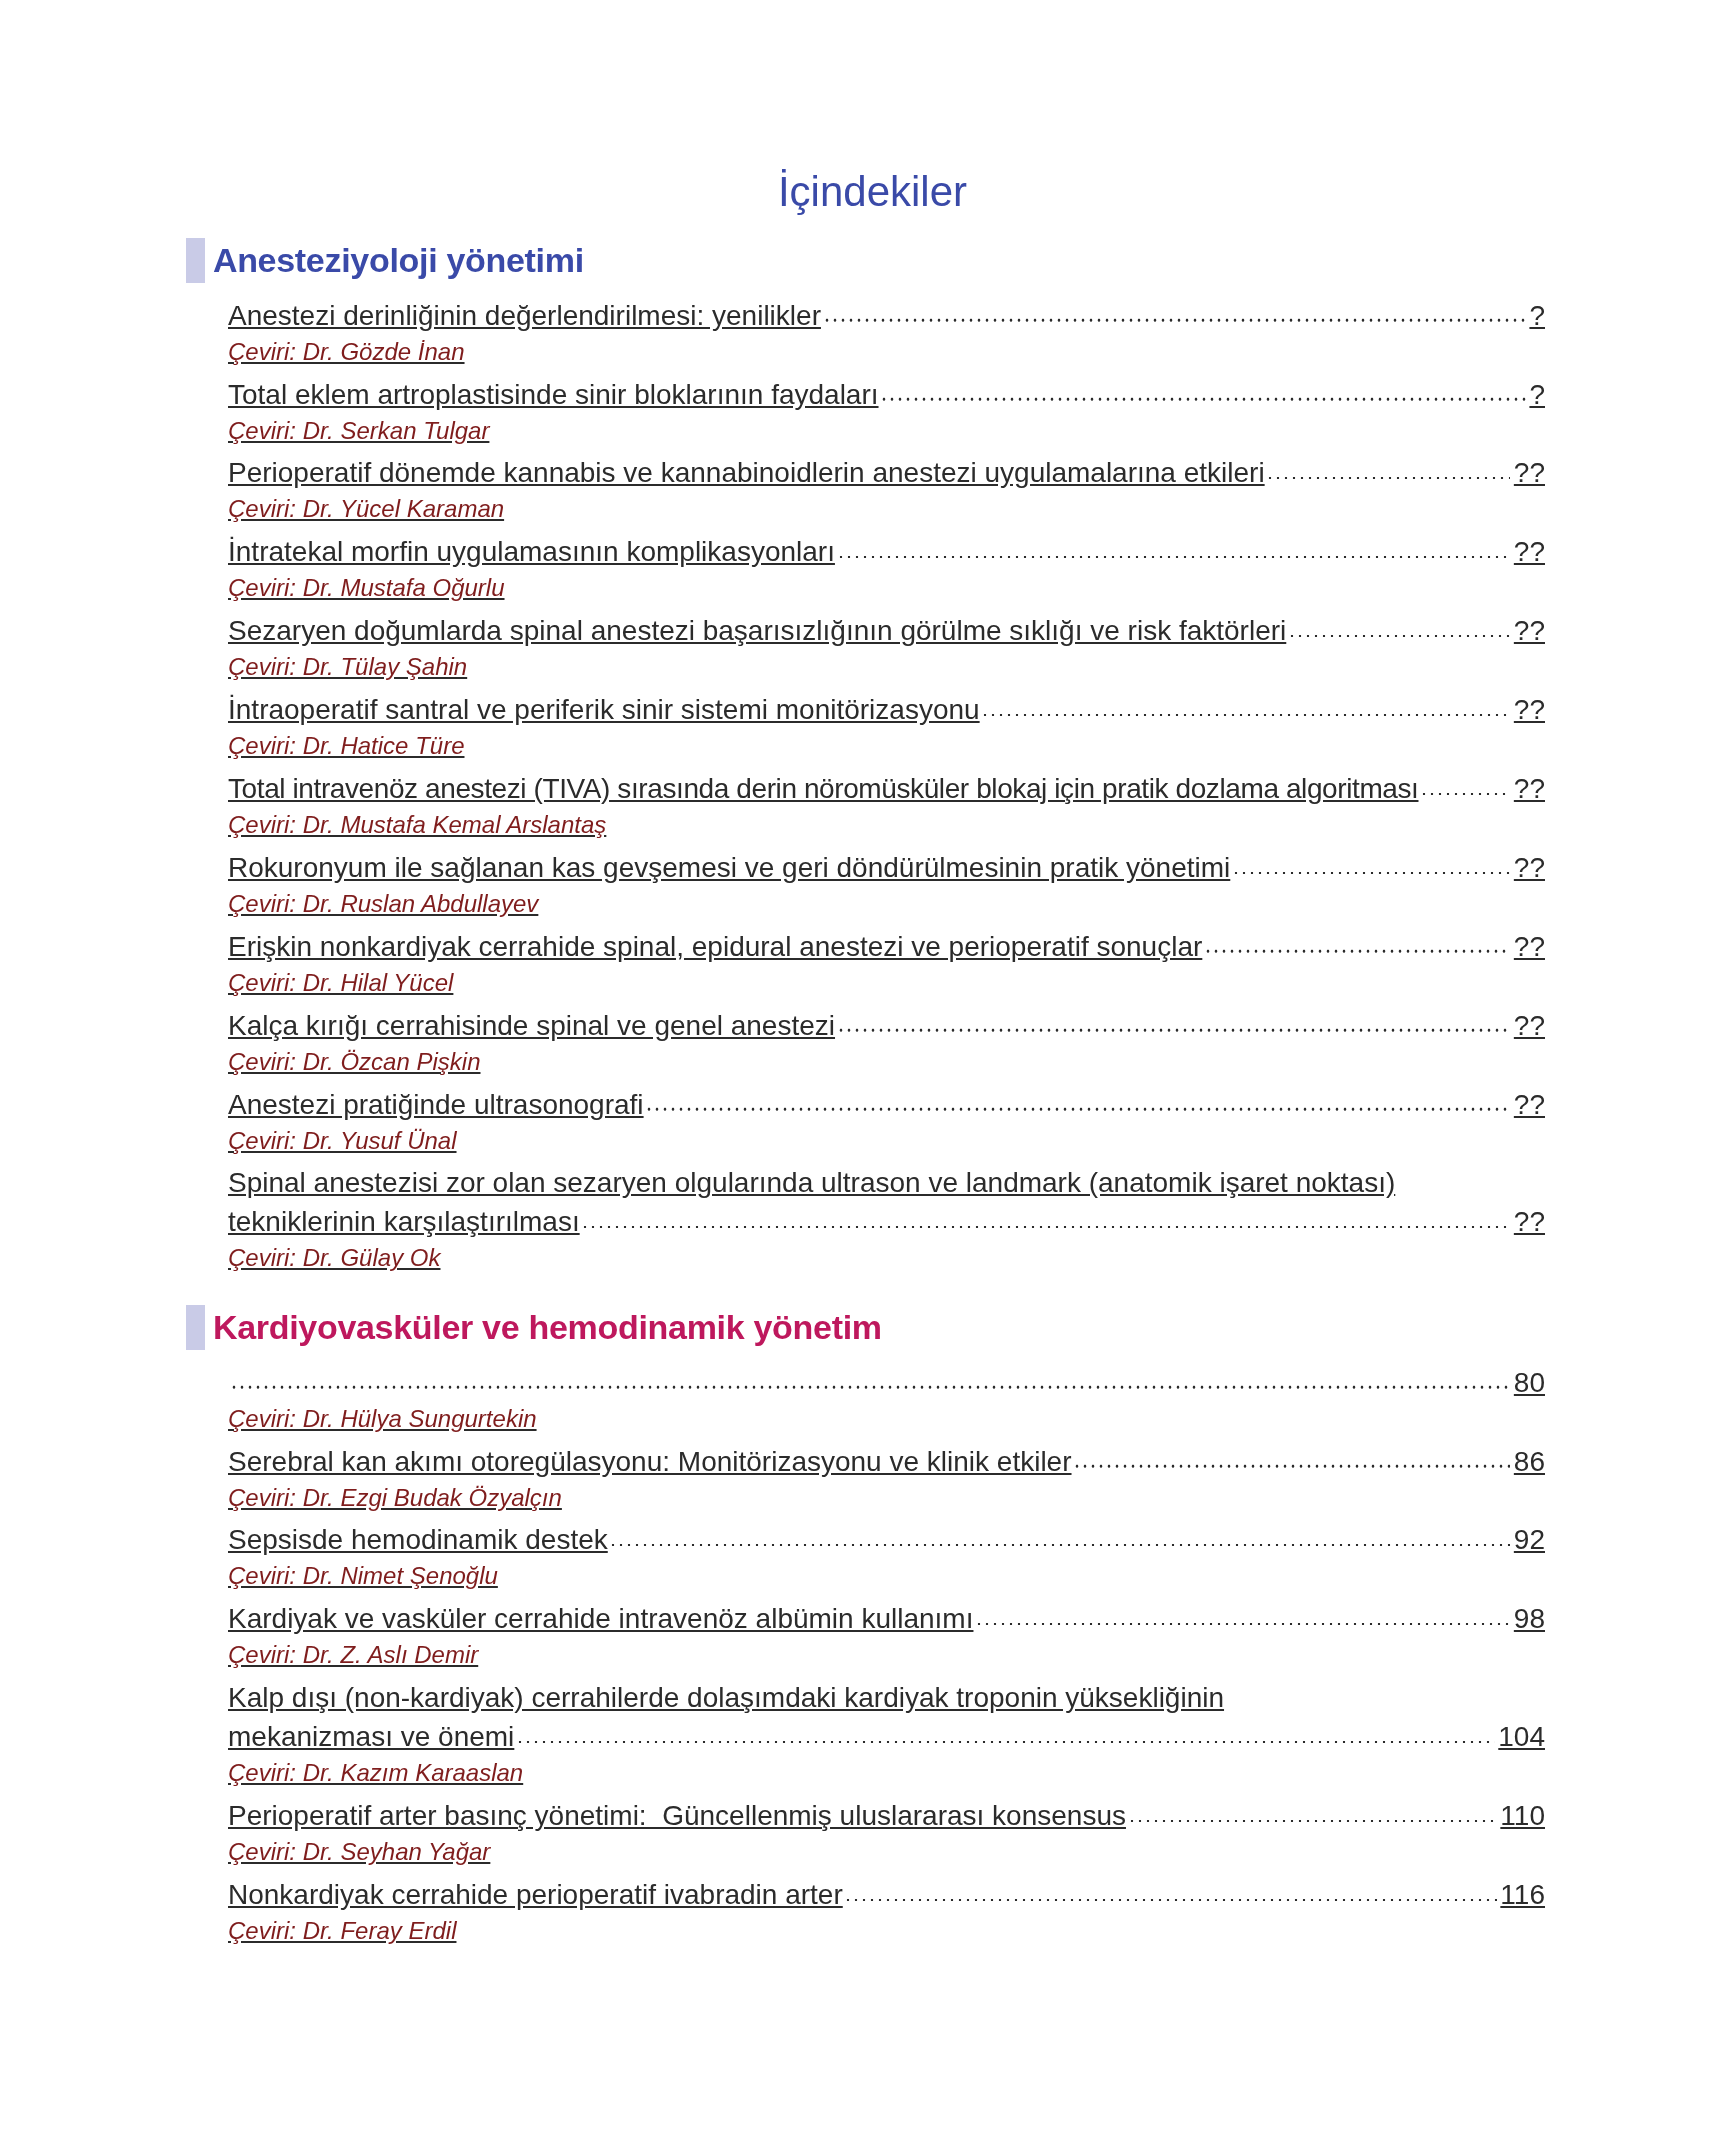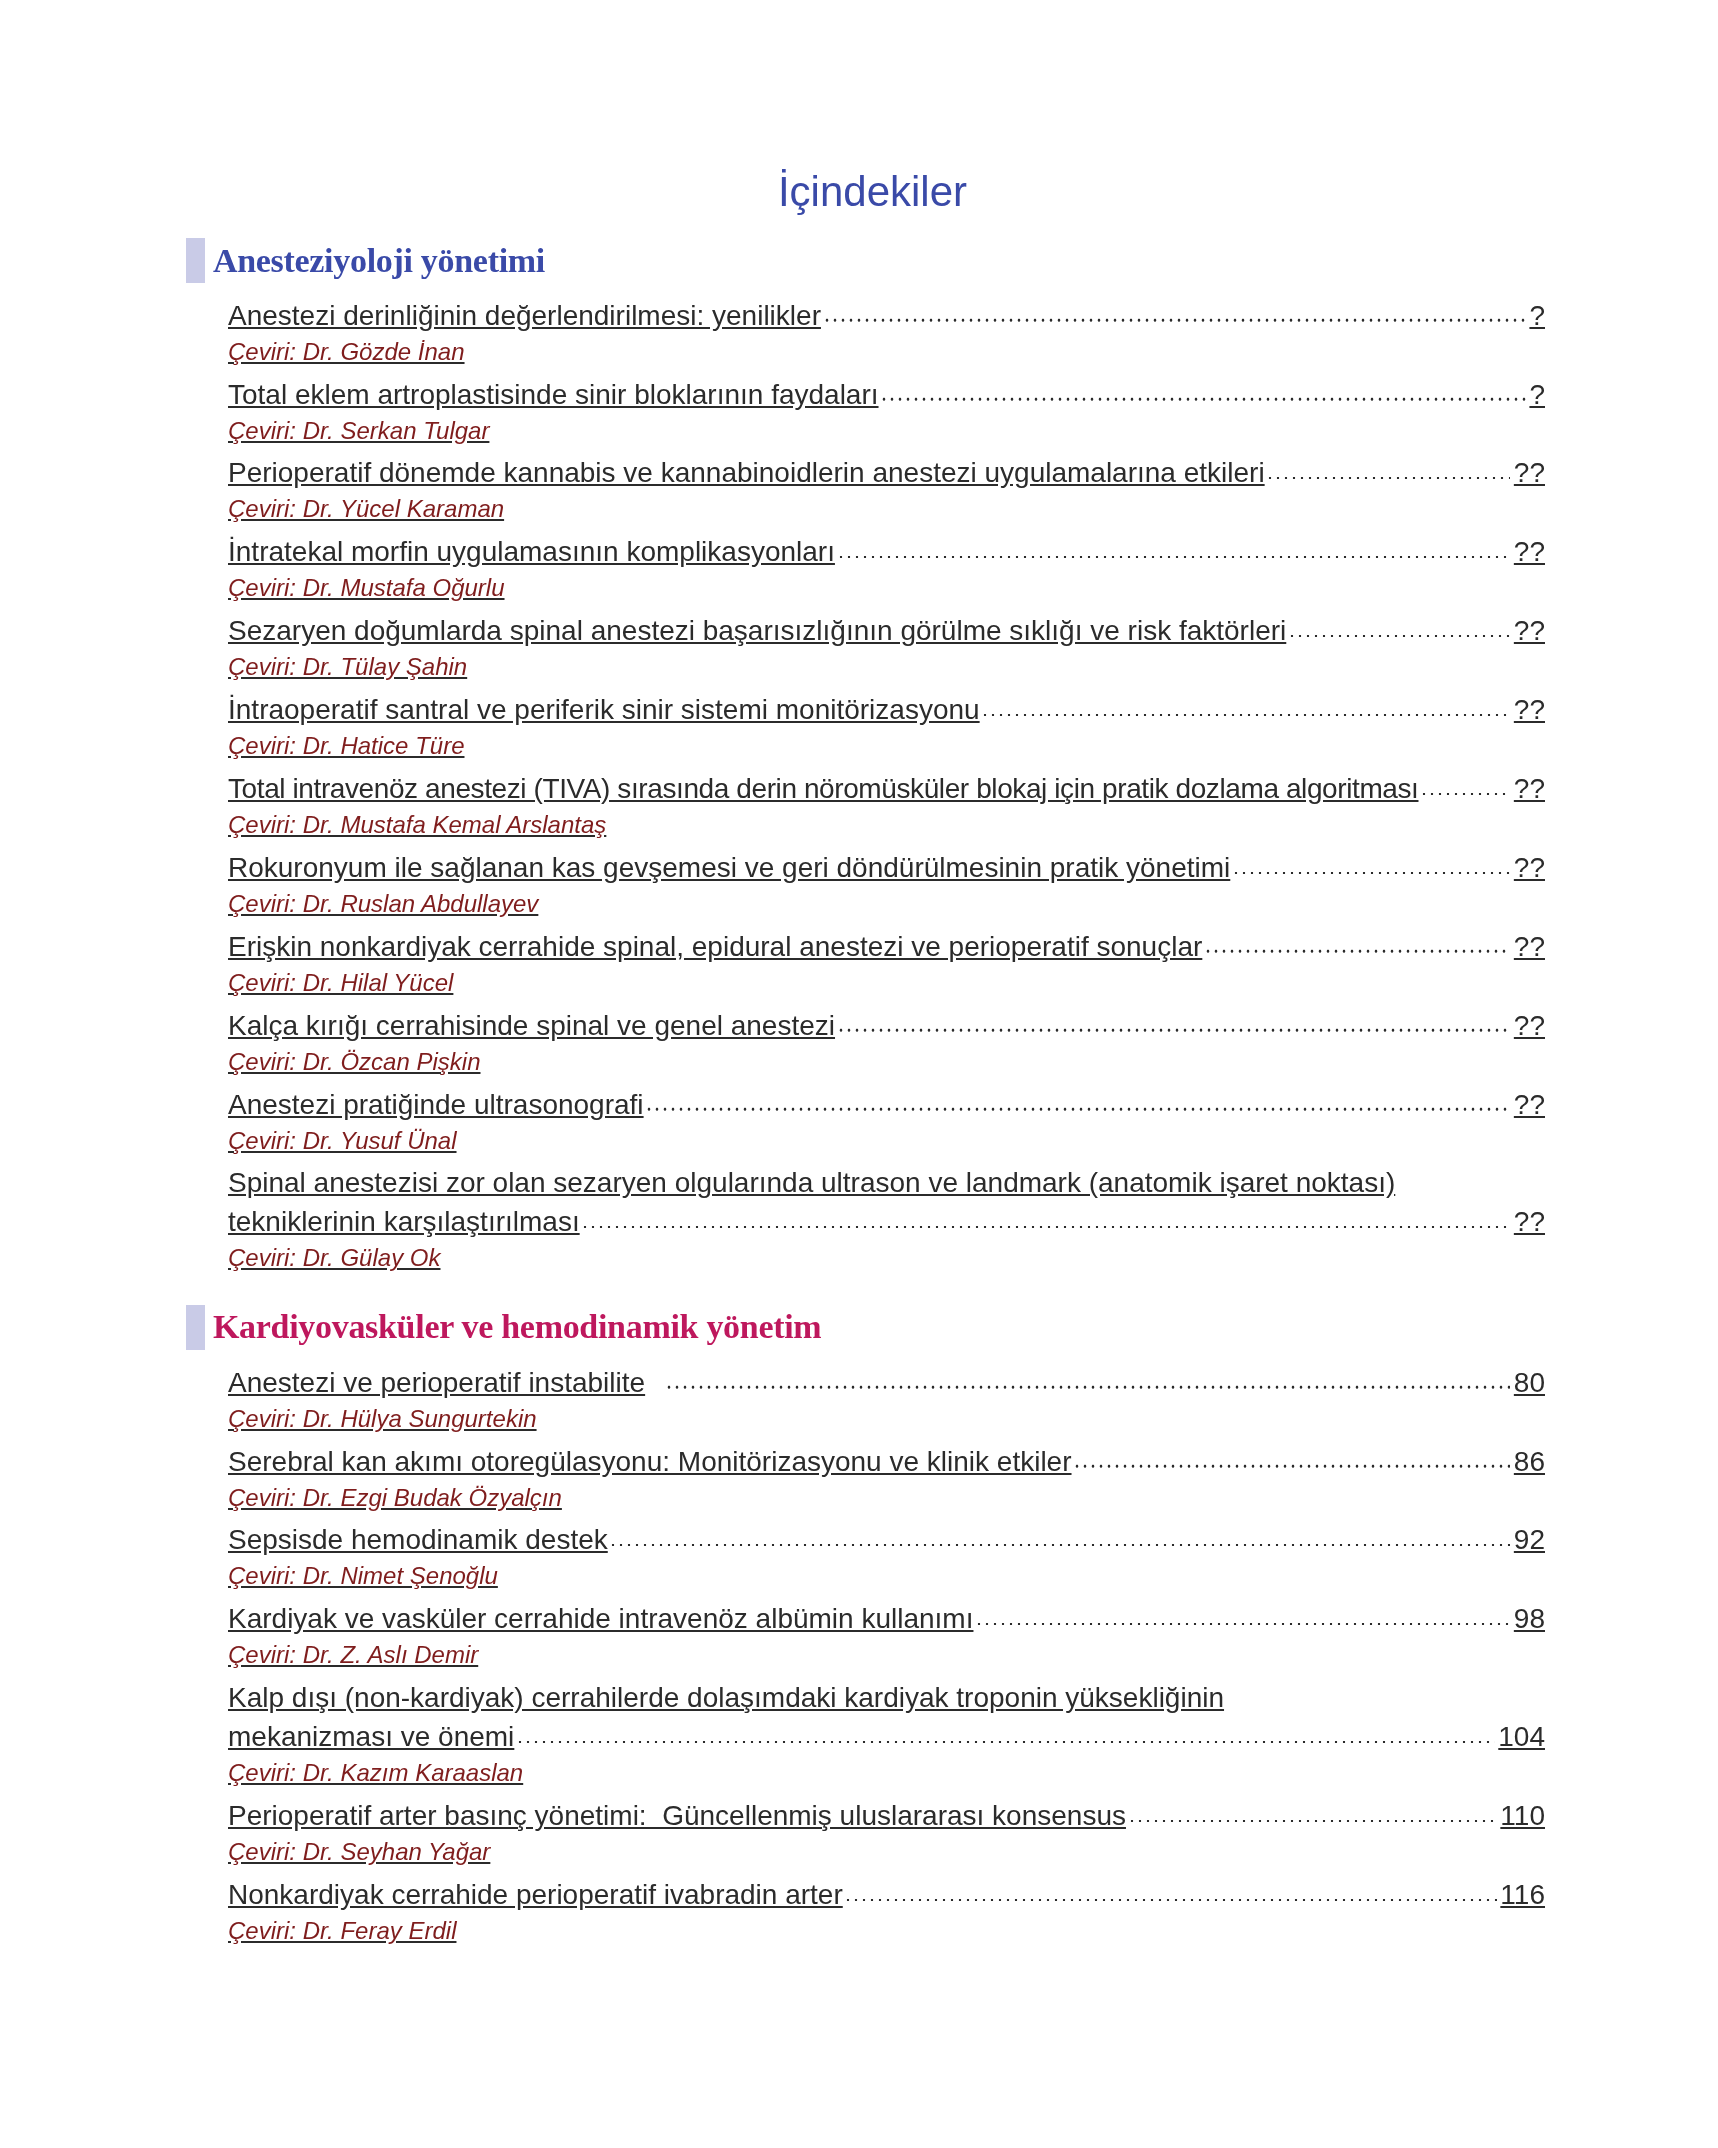--- a/index.html
+++ b/index.html
@@ -37,21 +37,20 @@
       margin: 0;
     }
     .section + .section {
       margin-top: 28.5px;
     }
     .section-head {
       display: flex;
       align-items: center;
       height: 47px;
       margin-bottom: 11.7px;
-      font-family: Liberation Serif, serif;
     }
     .accent-bar {
       width: 18.5px;
       height: 45px;
       background: #c9cbe7;
       margin-right: 8.4px;
       flex: none;
     }
     .section-title {
       font-size: 34px;
@@ -225,21 +224,20 @@
   </section>
 
   <section class="section">
     <div class="section-head">
       <span class="accent-bar" style="background: rgb(201, 203, 231);"></span>
       <h2 class="section-title" style="color: #be185d;">Kardiyovasküler ve hemodinamik yönetim</h2>
     </div>
     <ul class="entries">
       <li class="entry">
         <div class="entry-line">
-            <span class="entry-title" style="margin-right:18.5px">Anestezi ve perioperatif instabilite</span>
             <span class="leader"></span>
             <span class="entry-page">80</span>
           </div>
         <div class="translator">Çeviri: Dr. Hülya Sungurtekin</div>
       </li>
       <li class="entry">
         <div class="entry-line">
             <span class="entry-title">Serebral kan akımı otoregülasyonu: Monitörizasyonu ve klinik etkiler</span>
             <span class="leader"></span>
             <span class="entry-page">86</span>

